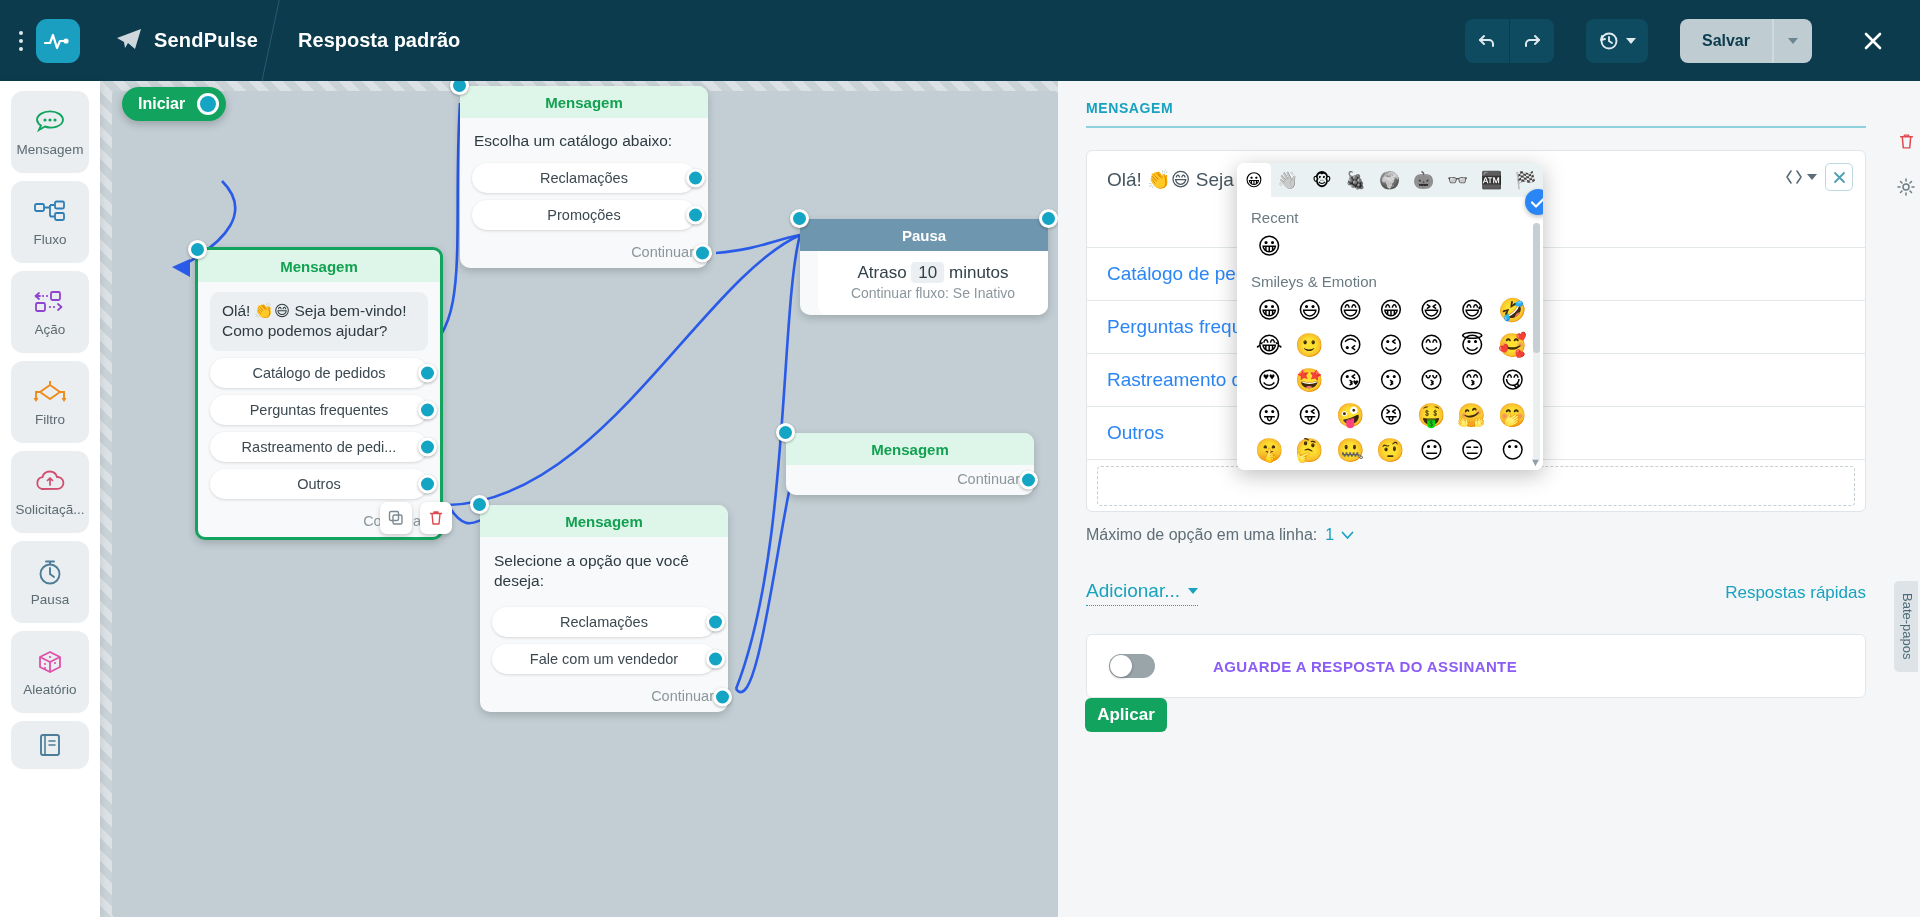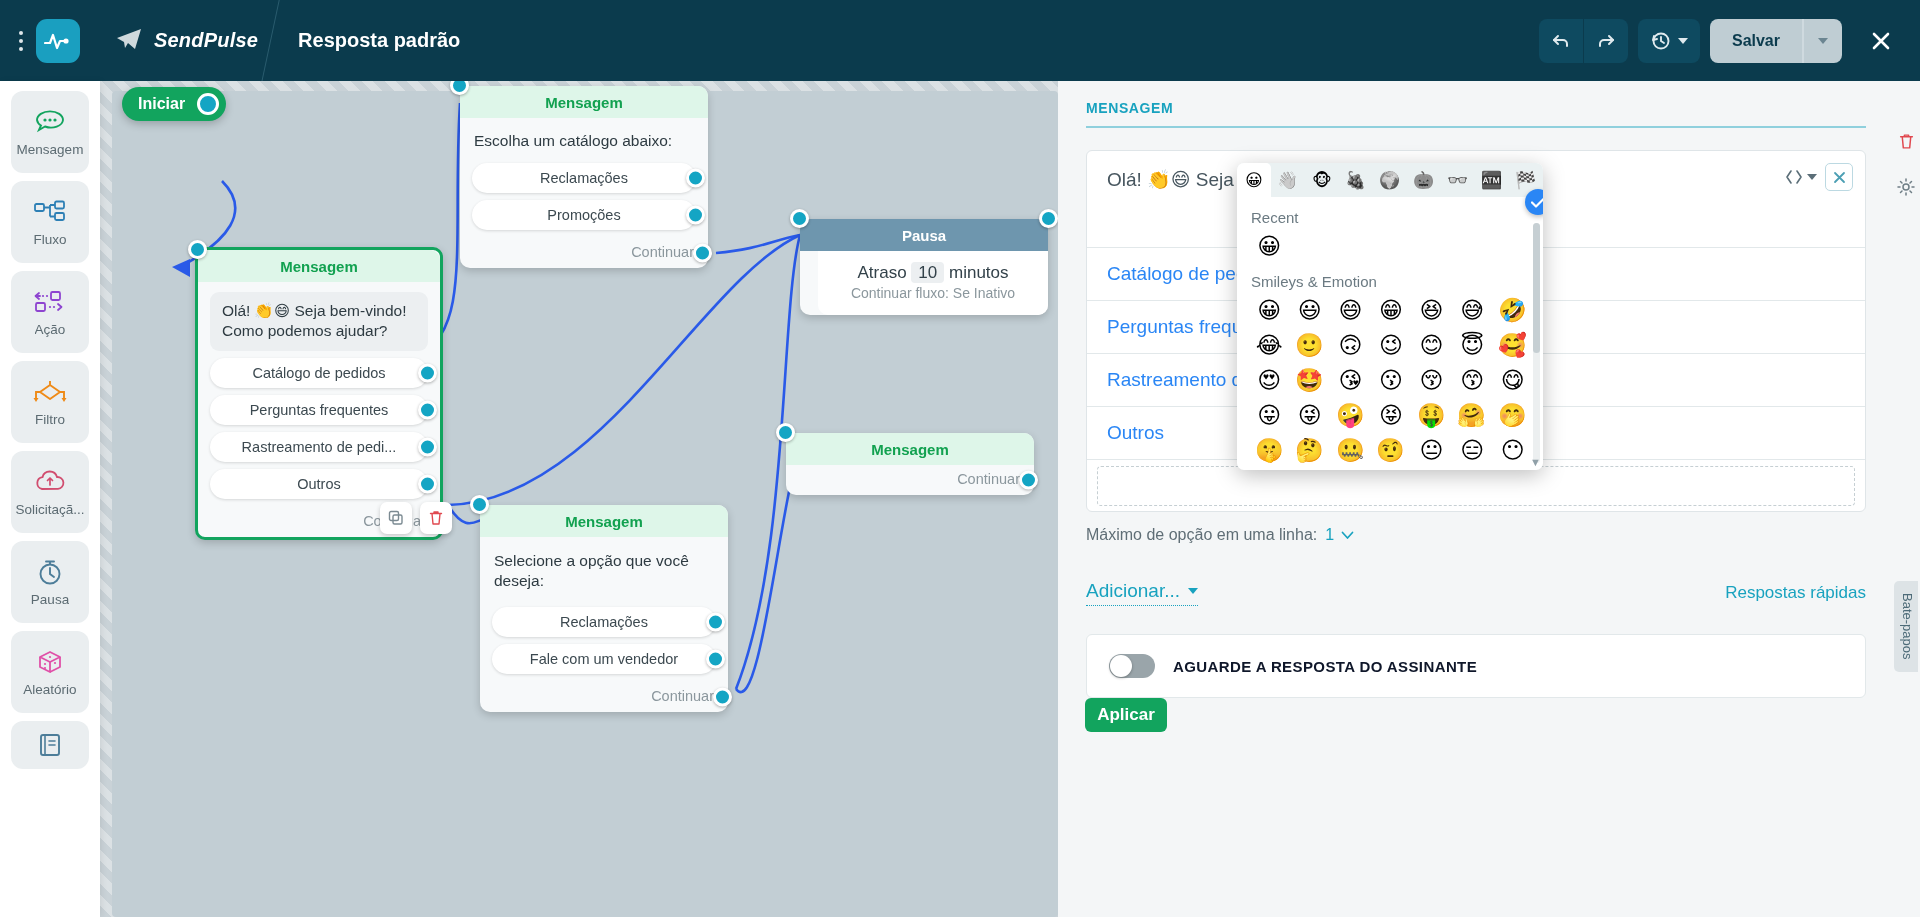--- a/index.html
+++ b/index.html
@@ -23,36 +23,35 @@
   }
   .tb-dots i { width: 4px; height: 4px; border-radius: 50%; background: #dfe7ea; display: block; }
   .app-logo {
     width: 44px; height: 44px; border-radius: 11px;
     background: #1a9fc0; margin-left: 2px;
     display: flex; align-items: center; justify-content: center;
   }
   .brand {
     display: flex; align-items: center; gap: 12px;
     margin-left: 36px;
-    font-style: italic;
   }
   .brand-name { color: #fff; font-size: 20px; font-weight: bold; letter-spacing: .2px; }
   .chev-sep {
     width: 40px; height: 81px; flex: 0 0 40px; position: relative;
   }
   .chev-sep:after {
     content: ""; position: absolute; left: 12px; top: -20px;
     width: 1px; height: 122px; background: #2a5c6e;
     transform: skewX(-12deg);
   }
   .breadcrumb-title { color: #fff; font-size: 20px; font-weight: bold; }
 
   .tb-right {
-    margin-left: auto; display: flex; align-items: center; gap: 10px;
-    padding-right: 16px;
+    margin-left: auto; display: flex; align-items: center; gap: 32px;
+    padding-right: 24px;
   }
   .tb-btn {
     height: 44px; border-radius: 8px; background: #0e4a60;
     display: flex; align-items: center; color: #dfeaee;
     border: none; cursor: pointer;
   }
   .tb-btn.group { padding: 0; }
   .tb-btn-seg {
     width: 44px; height: 44px; display: flex; align-items: center; justify-content: center;
     cursor: pointer;
@@ -254,21 +253,21 @@
   }
   .switch {
     width: 46px; height: 24px; border-radius: 12px; background: #9aa5aa;
     position: relative; cursor: pointer; flex: 0 0 46px;
   }
   .switch i {
     position: absolute; left: 1px; top: 1px; width: 22px; height: 22px;
     border-radius: 50%; background: #fff; box-shadow: 0 1px 3px rgba(0,0,0,.3);
   }
   .toggle-label {
-    font-size: 15px; font-weight: bold; color: #0f172a; letter-spacing: .4px;
+    font-size: 15px; font-weight: bold; color: #8b5cf6; letter-spacing: .4px; margin-left: 40px;
   }
   .apply-btn {
     position: absolute; left: 1085px; top: 698px;
     width: 82px; height: 34px; border-radius: 6px; background: #12a45e;
     color: #fff; font-size: 17px; font-weight: bold;
     display: flex; align-items: center; justify-content: center; cursor: pointer;
     border: none;
   }
 
   

